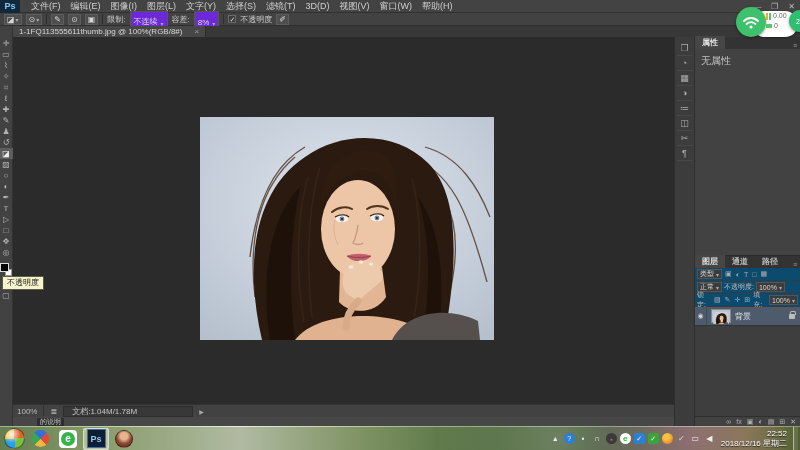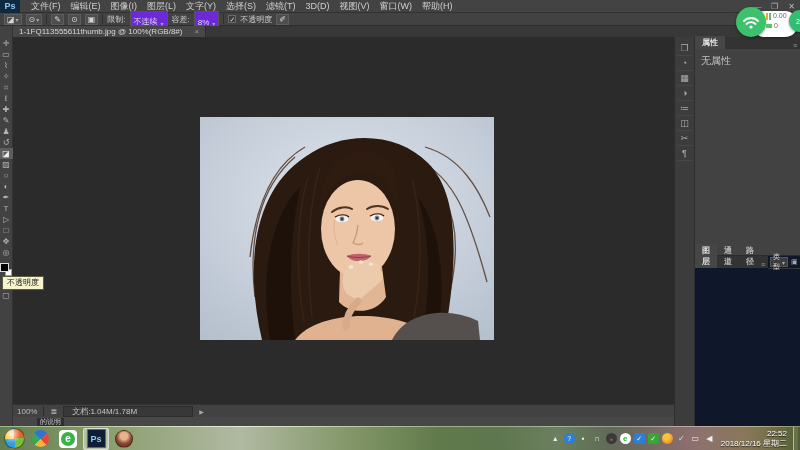--- a/index.html
+++ b/index.html
@@ -59,21 +59,21 @@
 
   
   .rightpanels { width:106px; background:#424242; border-left:1px solid #2e2e2e; display:flex; flex-direction:column; }
   .ptabs { height:12px; background:#333333; display:flex; align-items:flex-end; font-size:8px; color:#bdbdbd;font-weight:bold; }
   .ptab { padding:1px 7px; }
   .ptab.active { background:#464646; color:#e2e2e2; }
   .ptabs .spacer { flex:1; }
   .panel-menu { color:#9a9a9a; font-size:7px; padding-right:3px; }
   .props-body { flex:1; background:#424242; font-size:10px; color:#c5c5c5; padding:5px 6px; }
 
-  .layers { height:171px; display:flex; flex-direction:row; border-top:1px solid #2a2a2a; background:#0f172a; }
+  .layers { height:171px; display:flex; flex-direction:column; border-top:1px solid #2a2a2a; background:#0c4a6e; }
   .lrow { display:flex; align-items:center; gap:2px; padding:0 2px; font-size:7px; color:#bfbfbf; height:13px; border-bottom:1px solid #3a3a3a; }
   .mini-ic { color:#aaaaaa; font-size:7px; padding:0 1px; }
   .pct-box { background:#3c3c3c; border:1px solid #555555; display:flex; align-items:center; gap:2px; padding:0 2px; height:10px; color:#d8d8d8; }
   .layer-row { height:19px; background:#4d5b6d; display:flex; align-items:center; border-bottom:1px solid #333; }
   .eye-cell { width:12px; align-self:stretch; border-right:1px solid #3e4b5a; display:flex; align-items:center; justify-content:center; color:#d5d5d5; font-size:7px; }
   .thumb { width:20px; height:14px; border:1px solid #8a8a8a; margin:0 4px; background:#b9c2ce; }
   .layer-name { font-size:8px; color:#ececec; flex:1; }
   .lock { position:relative; width:6px; height:5px; background:#bdbdbd; border-radius:1px; margin-right:5px; }
   .lock:before { content:""; position:absolute; top:-3px; left:1px; width:4px; height:3px; border:1px solid #bdbdbd; border-bottom:none; border-radius:2px 2px 0 0; }
   .layers-fill { flex:1; background:#3e3e3e; }
@@ -413,20 +413,32 @@
                 <span class="mini-ic">▨</span>
                 <span class="mini-ic">✎</span>
                 <span class="mini-ic">✛</span>
                 <span class="mini-ic">⊞</span>
                 <span>填充:</span>
                 <span class="pct-box">
                   <span>100%</span>
                   <span class="caret">▾</span>
                 </span>
               </div>
+              <div class="layer-row">
+                <span class="eye-cell">
+                    <span>◉</span>
+                  </span>
+                <span class="thumb">
+                  <svg width="18" height="12" viewBox="0 0 294 223">
+                      <use href="#portrait-art"></use>
+                    </svg>
+                </span>
+                <span class="layer-name">背景</span>
+                <span class="lock"></span>
+              </div>
               <div class="layers-fill"></div>
               <div class="lbottom">
                 <span>∞</span>
                 <span>fx</span>
                 <span>▣</span>
                 <span>◐</span>
                 <span>▤</span>
                 <span>⊞</span>
                 <span>✕</span>
               </div>

